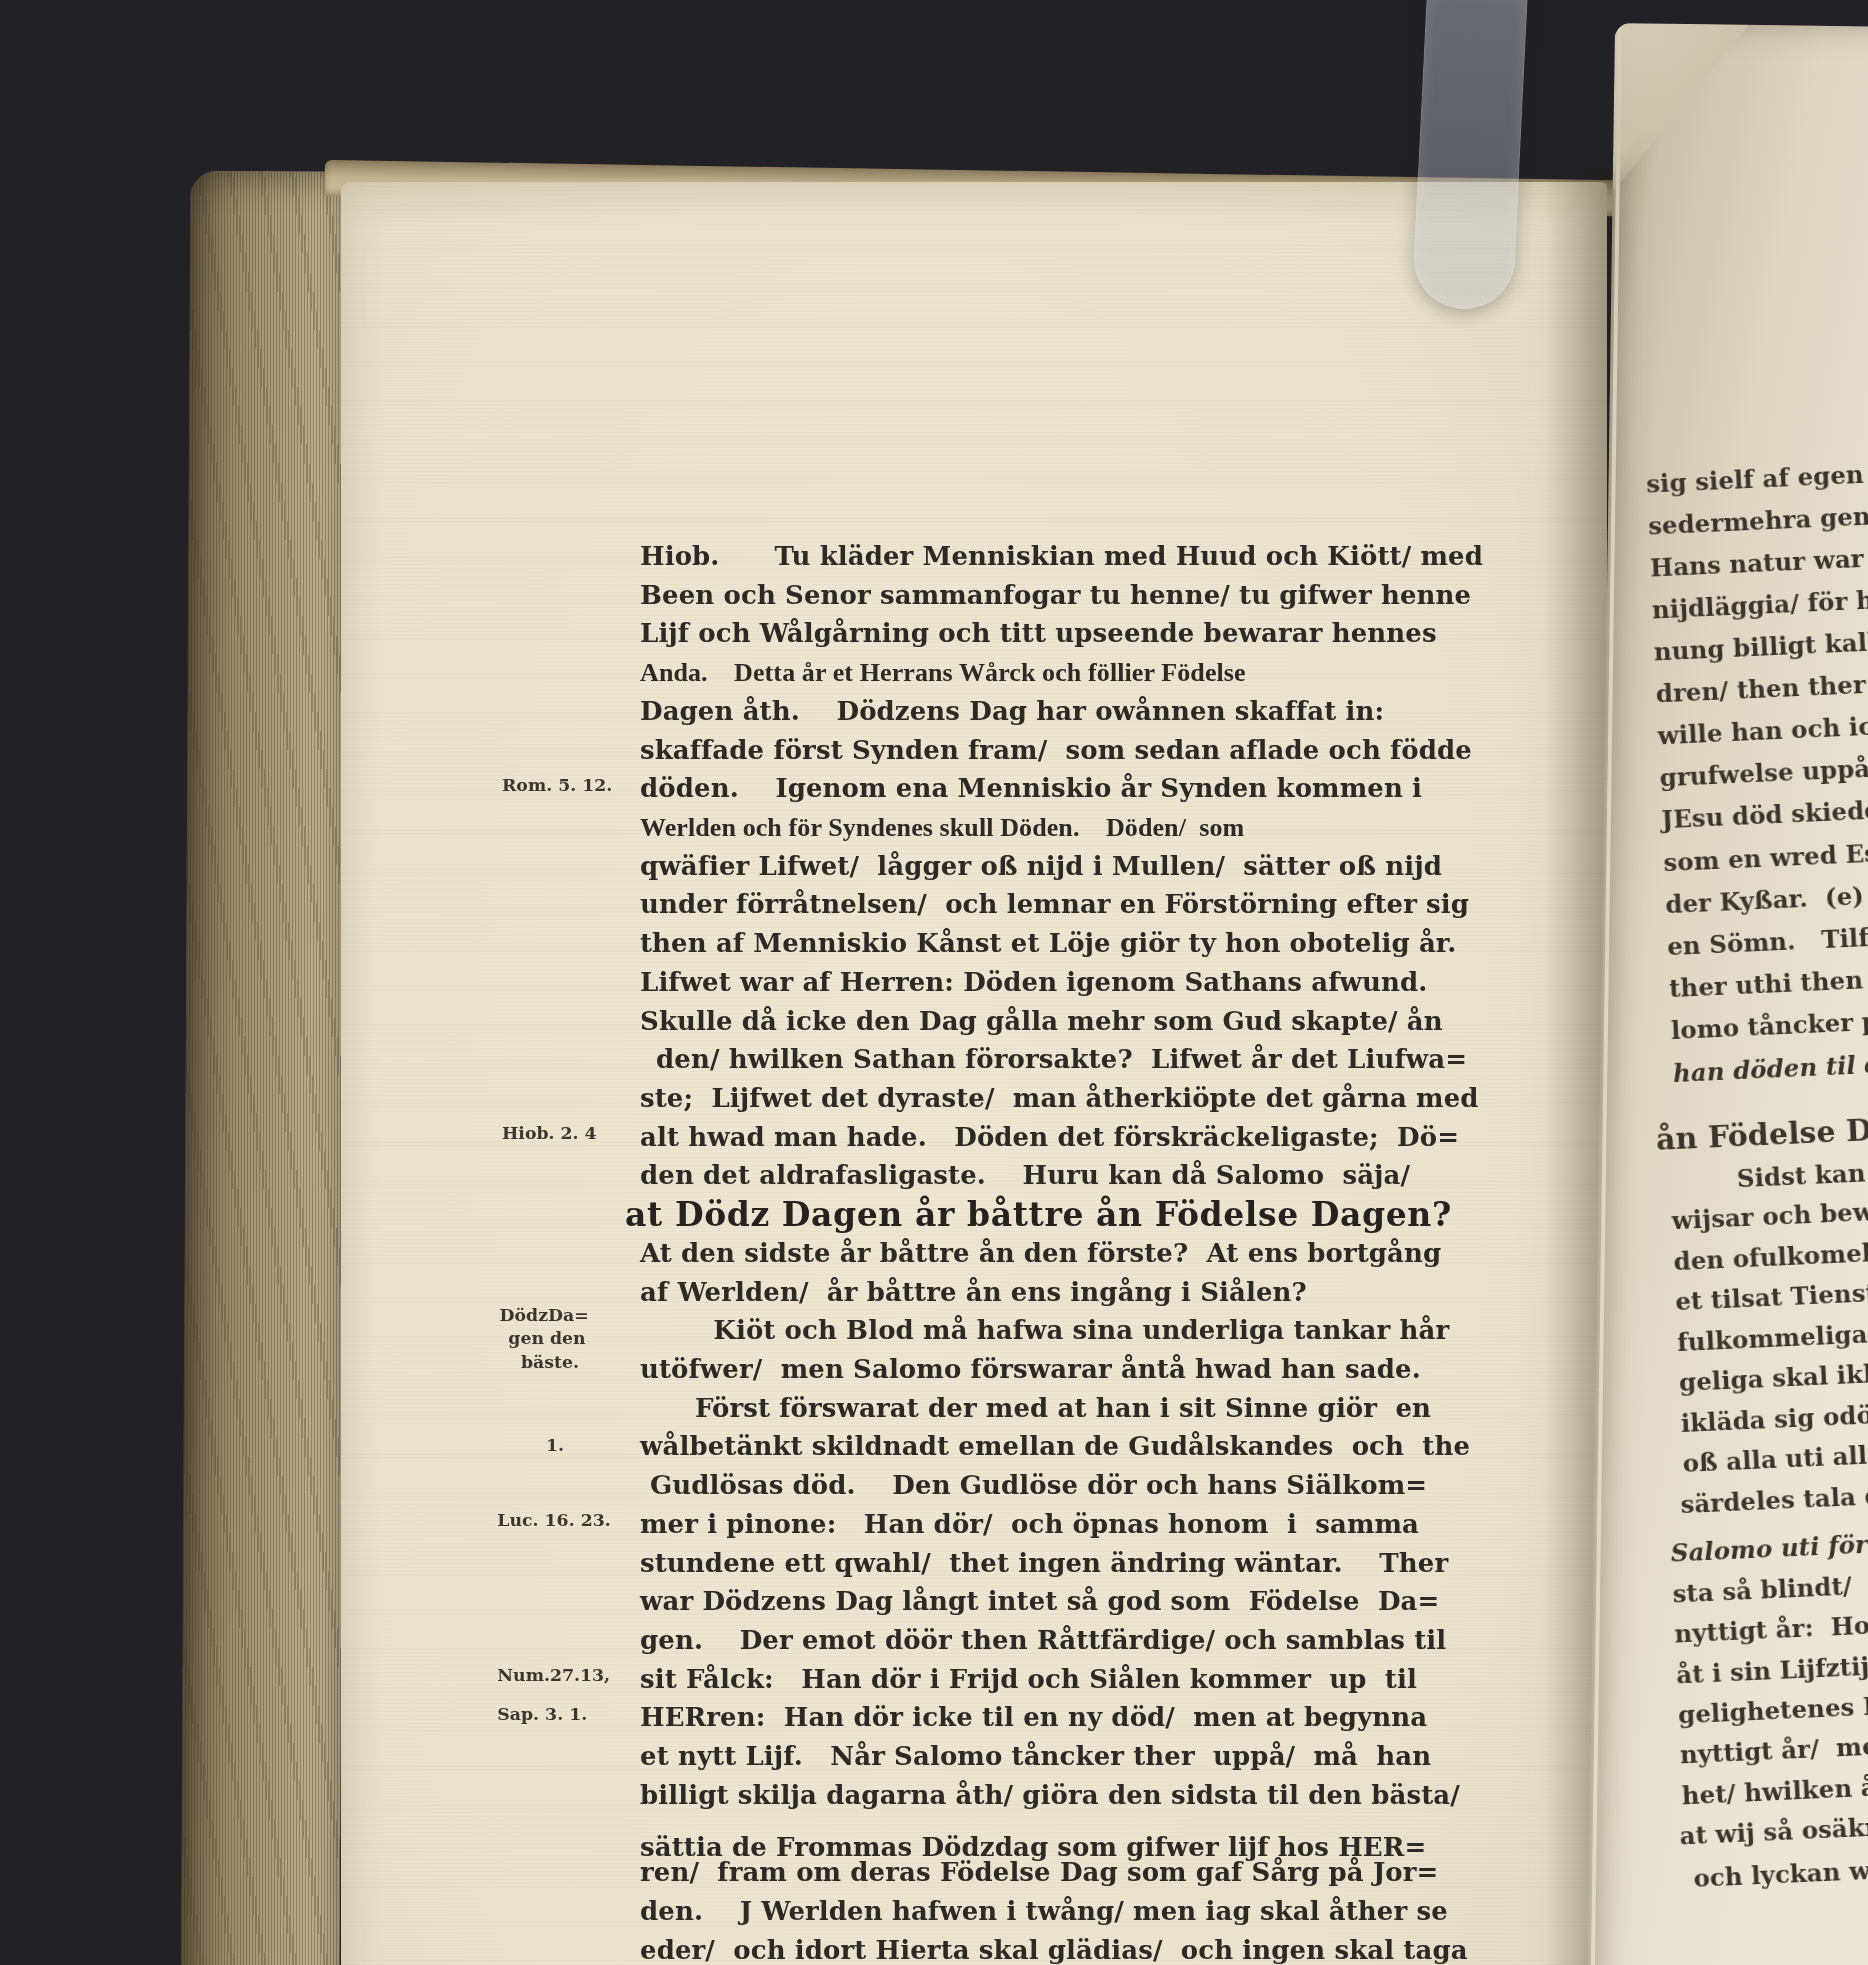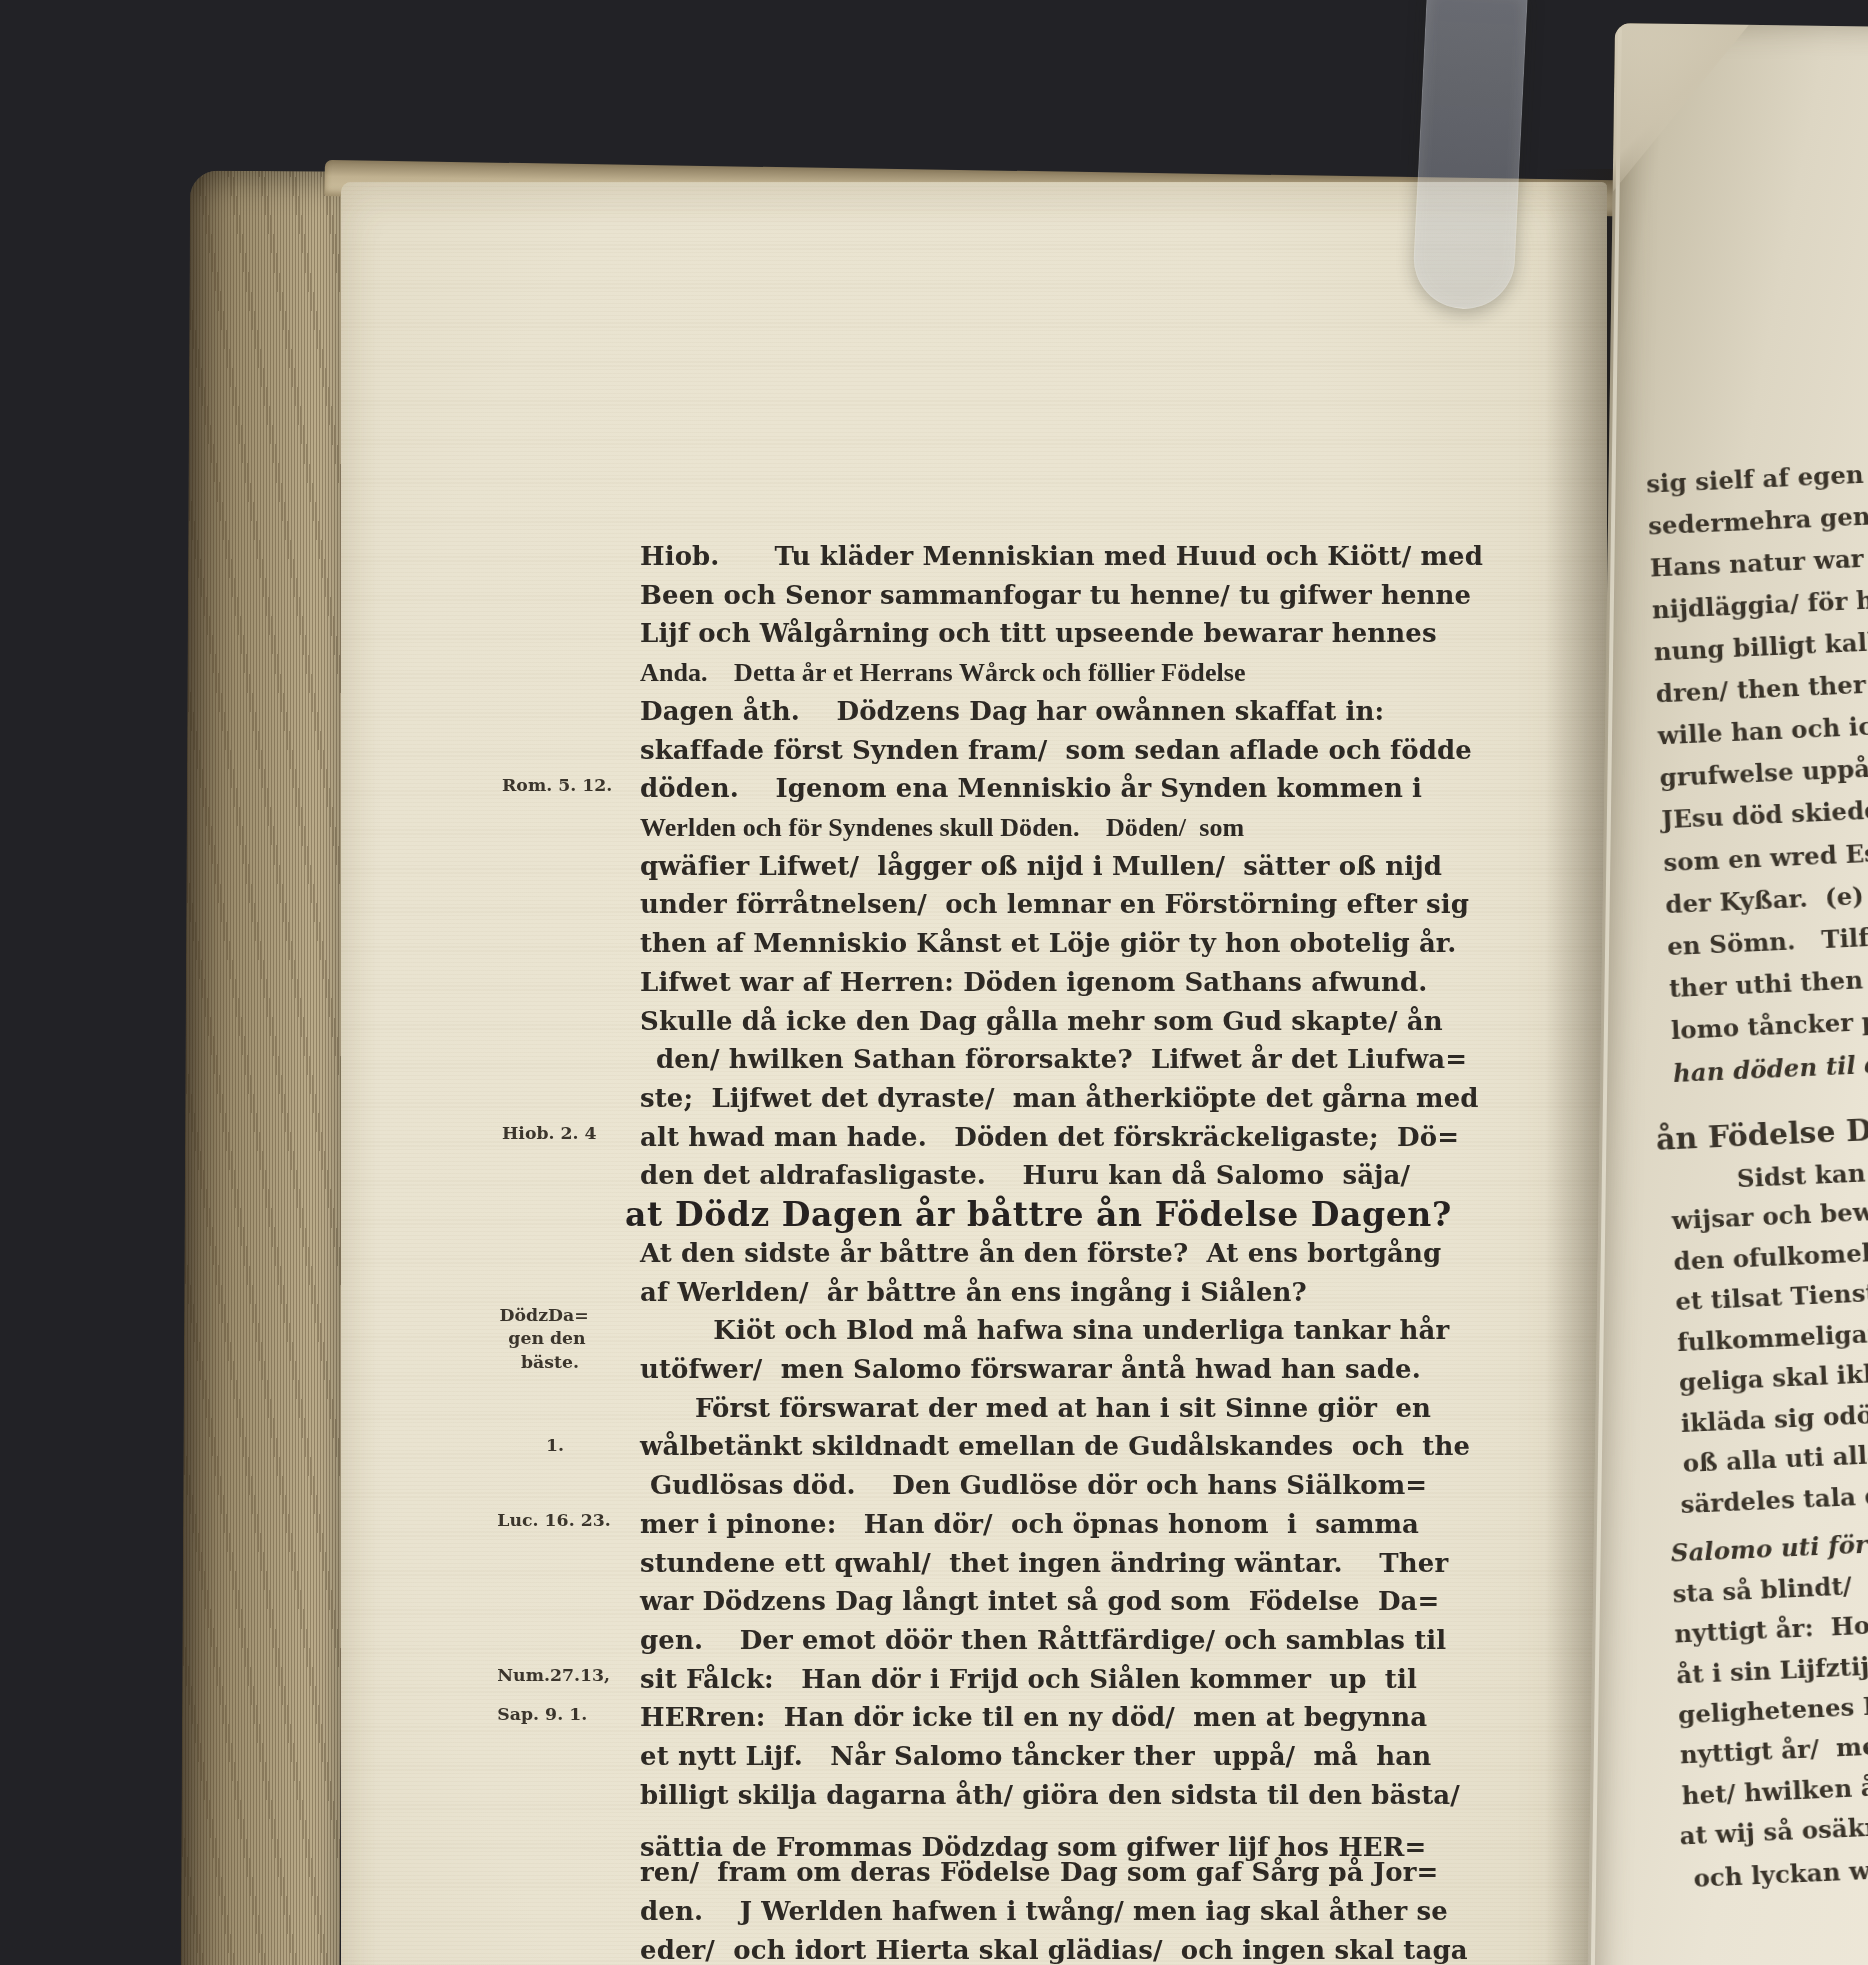--- a/index.html
+++ b/index.html
@@ -155,21 +155,21 @@
       <div class="margin-notes">
 
       <div class="mnote" style="top: 238px; left: 0px;">Rom. 5. 12.</div>
           <div class="mnote" style="top: 586px; left: 0px;">Hiob. 2. 4</div>
           <div class="mnote" style="top: 768px; left: -2.4px;">DödzDa=</div>
           <div class="mnote" style="top: 791px; left: 6.3px;">gen den</div>
           <div class="mnote" style="top: 815px; left: 19px;">bäste.</div>
           <div class="mnote" style="top: 898px; left: 44px;">1.</div>
           <div class="mnote" style="top: 973px; left: -4.7px;">Luc. 16. 23.</div>
           <div class="mnote" style="top: 1128px; left: -4.7px;">Num.27.13,</div>
-          <div class="mnote" style="top: 1167px; left: -4.7px;">Sap. 9. 1.</div>
+          <div class="mnote" style="top: 1167px; left: -4.7px;">Sap. 3. 1.</div>
         </div>
 
     </div>
   </div>
 
   <div class="gutter"></div>
 
   <div class="right-page">
     <div class="rp-edge"></div>
     <div class="rp-fold"></div>

